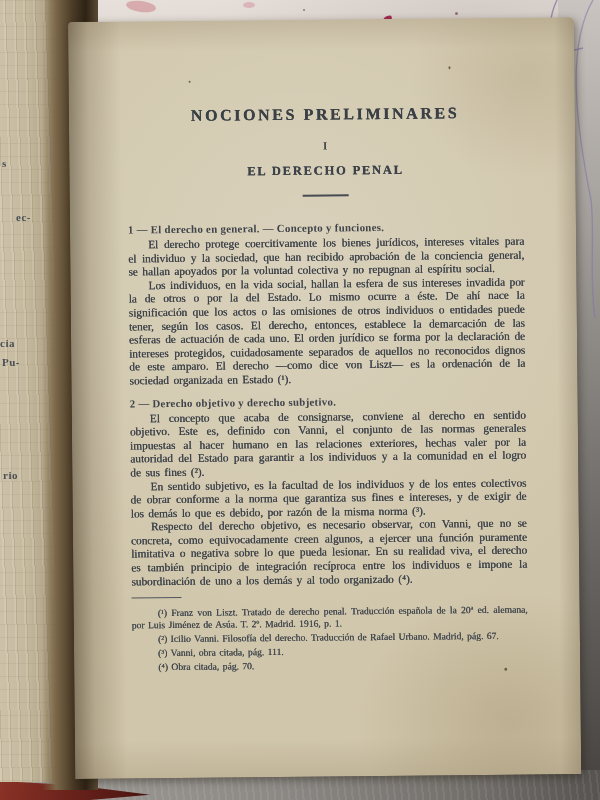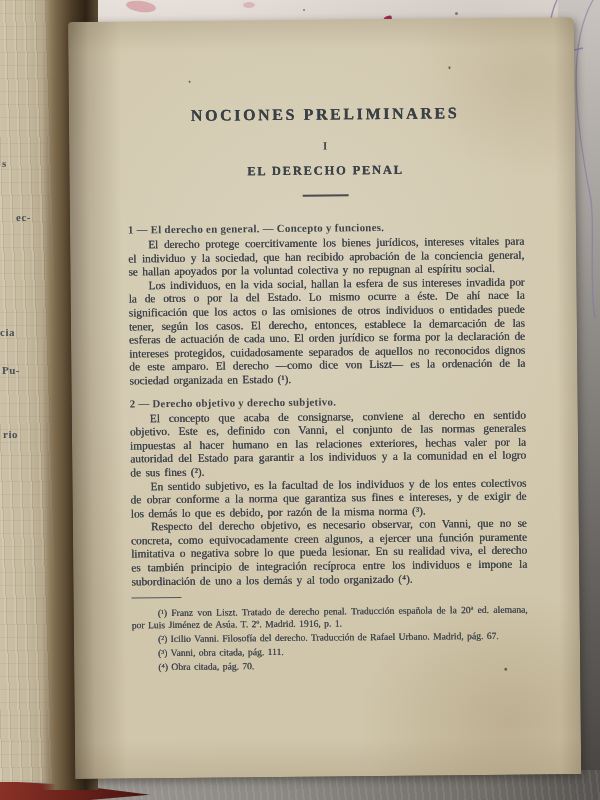--- a/index.html
+++ b/index.html
@@ -123,23 +123,23 @@
     <path d="M20 120 C 45 160, 60 210, 58 260" fill="none" stroke="#9b938f" stroke-width="0.8" opacity="0.35"></path>
   </svg>
 
   <div class="bg-bottom"></div>
 
   <div class="cover-corner"></div>
 
   <div class="left-stack">
     <span class="frag" style="left:2px;top:157px">s</span>
     <span class="frag" style="left:16px;top:211px">ec-</span>
-    <span class="frag" style="left:0;top:326px">cia</span>
-    <span class="frag" style="left:2px;top:364px">Pu-</span>
-    <span class="frag" style="left:3px;top:428px">rio</span>
+    <span class="frag" style="left:0;top:337px">cia</span>
+    <span class="frag" style="left:2px;top:356px">Pu-</span>
+    <span class="frag" style="left:3px;top:469px">rio</span>
   </div>
 
   <div class="gutter"></div>
 
   <div class="page">
     <span class="speck" style="left:430px;top:650px;width:3px;height:3px"></span>
     <span class="speck" style="left:120px;top:60px;width:2px;height:2px"></span>
     <span class="speck" style="left:380px;top:48px;width:2px;height:3px"></span>
 
     <div class="content">

